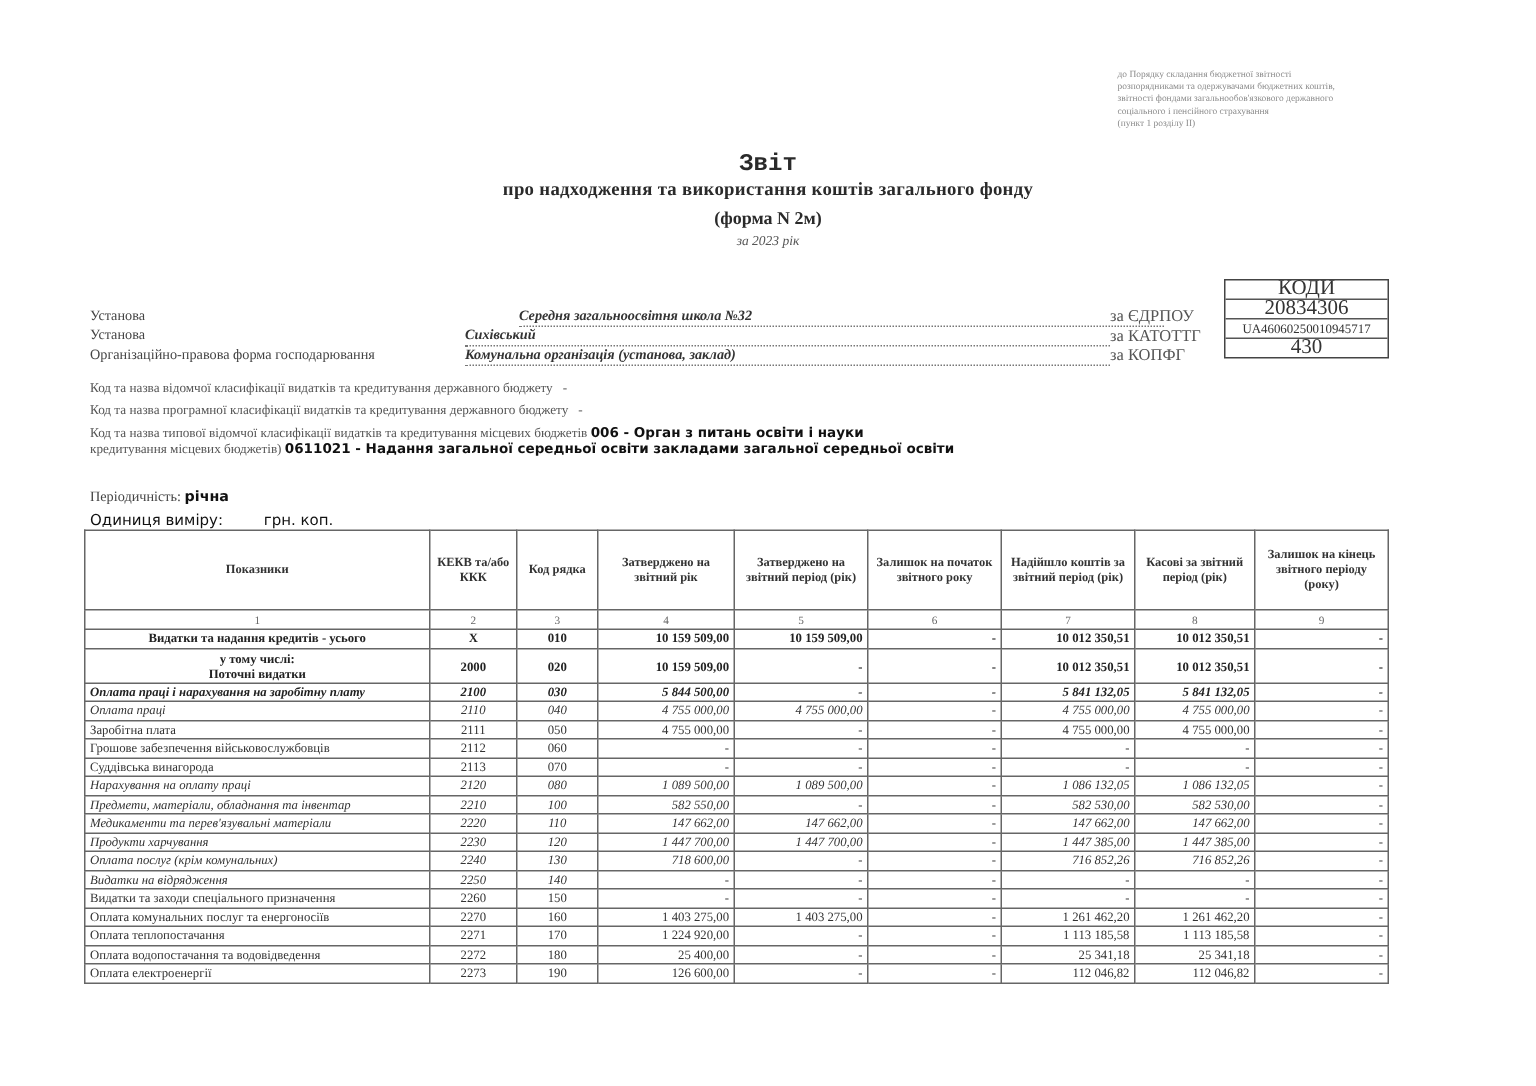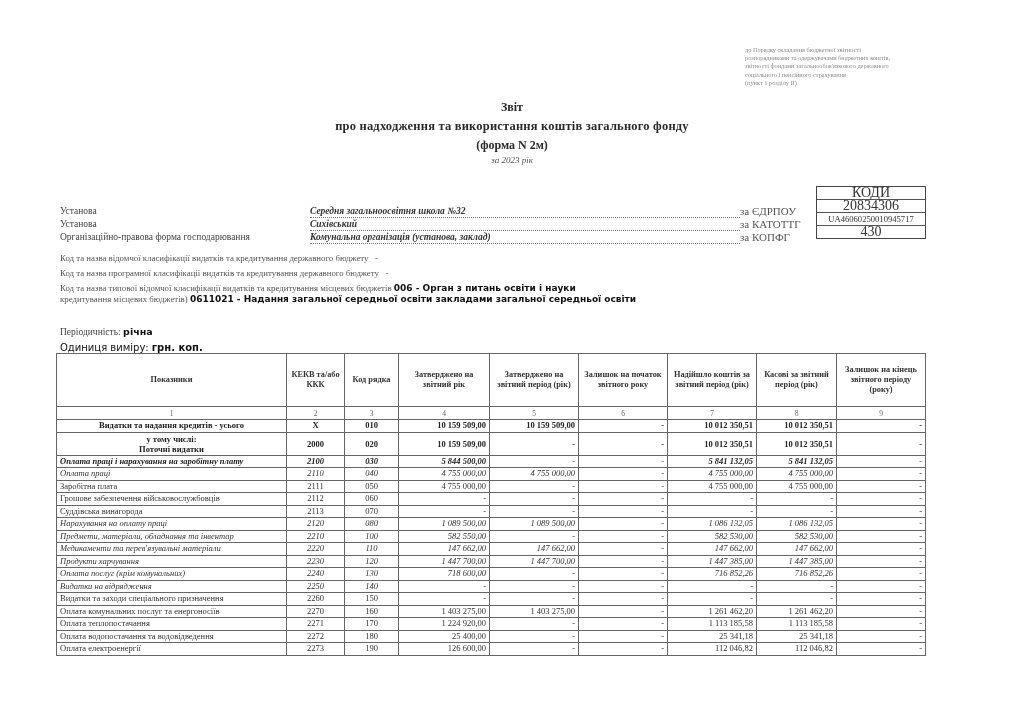--- a/index.html
+++ b/index.html
@@ -6,21 +6,21 @@
   body {
     width: 1024px; height: 724px; position: relative; overflow: hidden;
     font-family: "Liberation Serif", serif; color: #222;
   }
   .abs { position: absolute; }
   .note {
     left: 745px; top: 46px; width: 230px;
     font-size: 6.3px; line-height: 8.2px; color: #8a8a8a;
   }
   .title-block { left: 0; width: 1024px; text-align: center; }
-  .t1 { top: 100px; font-size: 12px; font-weight: bold; color: #2a2a2a; }
+  .t1 { top: 100px; font-size: 16px; font-weight: bold; color: #2a2a2a; font-family: Liberation Mono, monospace; }
   .t2 { top: 119px; font-size: 12.5px; font-weight: bold; color: #2a2a2a; letter-spacing: 0.2px; }
   .t3 { top: 138px; font-size: 12px; font-weight: bold; color: #2a2a2a; }
   .t4 { top: 155px; font-size: 9px; font-style: italic; color: #555; }
 
   .codes-box {
     left: 816px; top: 186px; width: 108px;
     border: 1px solid #444; border-collapse: collapse;
   }
   .codes-box div {
     height: 12px; line-height: 12px; font-size: 14px; text-align: center;
@@ -34,21 +34,21 @@
     color: #333; border-bottom: 1px dotted #777; height: 12px; line-height: 12px;
   }
   .info-code-label { left: 740px; font-size: 11px; color: #555; height: 12px; line-height: 12px; width: 76px; font-family: Liberation Serif, serif; }
 
   .cls-line { left: 60px; font-size: 8.8px; color: #555; }
   .cls-line b { color: #111; font-family: "DejaVu Sans", sans-serif; font-size: 9px; }
 
   .period { left: 60px; top: 326px; font-size: 9.5px; color: #444; }
   .period b { font-family: "DejaVu Sans", sans-serif; font-size: 9.5px; color: #111; }
   .unit { left: 60px; top: 342px; font-size: 10px; color: #111; font-family: "DejaVu Sans", sans-serif; }
-  .unit b { font-weight: bold; }
+  .unit b { font-weight: normal; margin-left: 24px; }
 
   table.main {
     position: absolute; left: 56px; top: 353px; width: 869px;
     border-collapse: collapse; table-layout: fixed;
     font-size: 8.5px; color: #333;
   }
   table.main td, table.main th {
     border: 1px solid #666; padding: 0 3px; overflow: hidden; white-space: nowrap;
   }
   table.main th {
@@ -83,21 +83,21 @@
 <div class="abs title-block t4">за 2023 рік</div>
 
 <div class="abs codes-box">
   <div>КОДИ</div>
   <div>20834306</div>
   <div style="font-size:8.6px;">UA46060250010945717</div>
   <div>430</div>
 </div>
 
 <div class="abs info-row" style="top:205px;">Установа</div>
-<div class="abs info-val" style="top:205px;">Середня загальноосвітня школа №32</div>
+<div class="abs info-val" style="top:205px;margin-left:36px;">Середня загальноосвітня школа №32</div>
 <div class="abs info-code-label" style="top:205px;">за ЄДРПОУ</div>
 
 <div class="abs info-row" style="top:218px;">Установа</div>
 <div class="abs info-val" style="top:218px;">Сихівський</div>
 <div class="abs info-code-label" style="top:218px;">за КАТОТТГ</div>
 
 <div class="abs info-row" style="top:231px;">Організаційно-правова форма господарювання</div>
 <div class="abs info-val" style="top:231px;">Комунальна організація (установа, заклад)</div>
 <div class="abs info-code-label" style="top:231px;">за КОПФГ</div>
 

